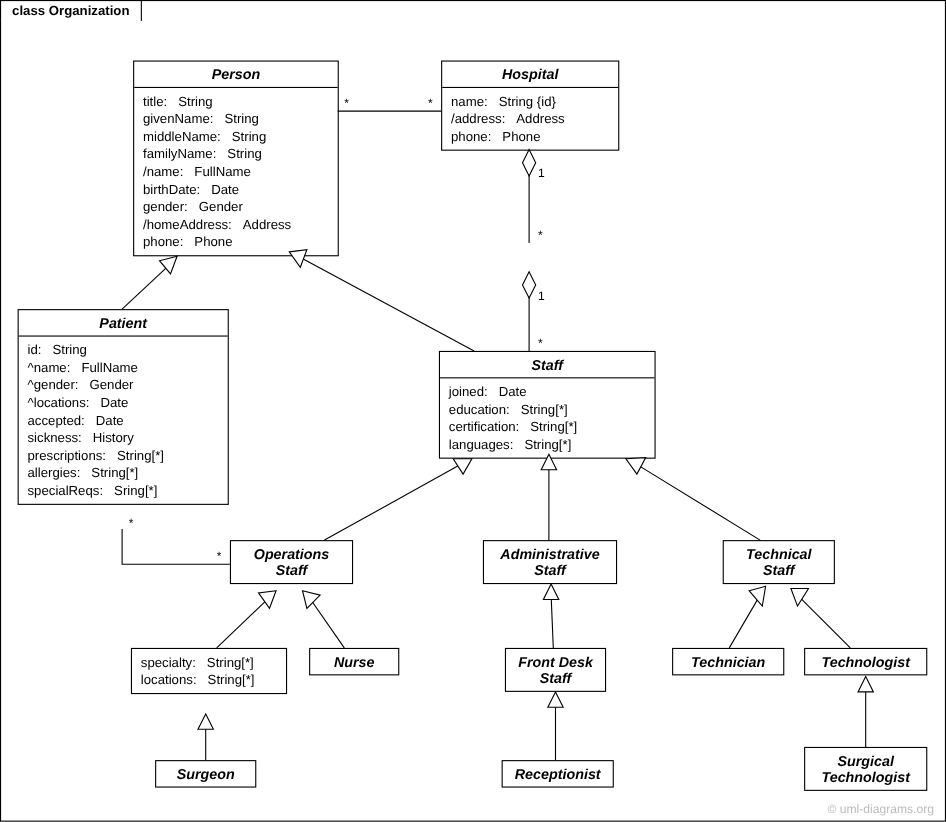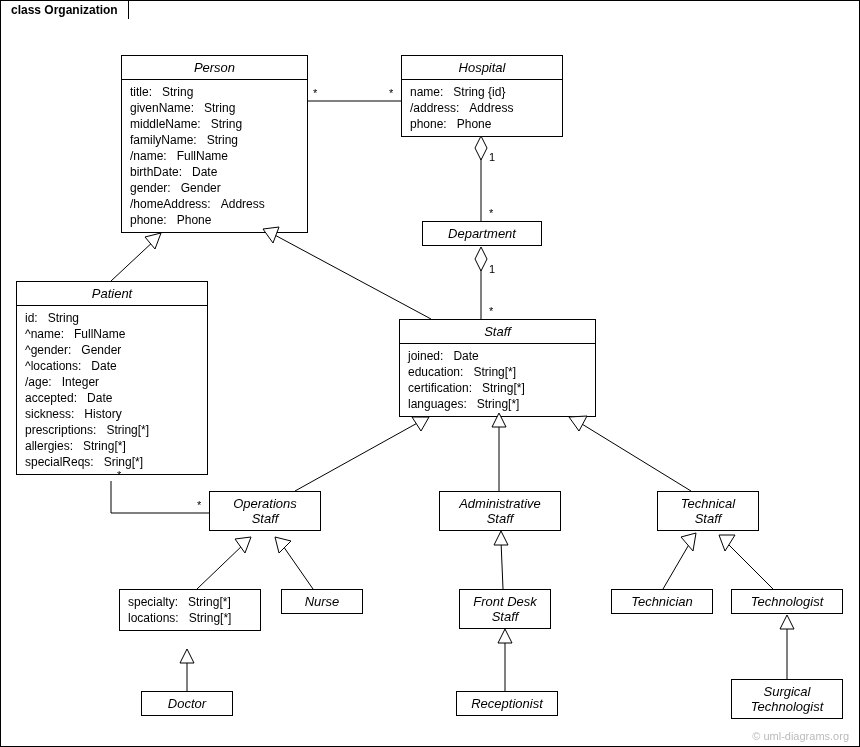--- a/index.html
+++ b/index.html
@@ -1,19 +1,19 @@
 <!DOCTYPE html>
 <html><head>
 <meta charset="utf-8">
 <style>
 body{margin:0;font-family:Arial,Helvetica,sans-serif;font-size:12px;color:#000;background:#fff}
 .frame{position:relative;width:858px;height:745px;border:1px solid #000;margin:0}
 .tab{position:absolute;left:-1px;top:-1px;border:1px solid #000;border-bottom:none;background:#fff;padding:2px 10px;font-weight:bold;font-size:12px}
 .box{position:absolute;background:#fff;border:1px solid #000}
-.box .title{text-align:center;font-style:italic;font-weight:normal;padding:4px 6px;border-bottom:1px solid #000;font-size:13px}
+.box .title{text-align:center;font-style:italic;font-weight:bold;padding:4px 6px;border-bottom:1px solid #000;font-size:13px}
 .box .title.no-border{border-bottom:none}
 .box .body{padding:4px 8px}
 .row{display:flex;line-height:16px}
 .row .k{padding-right:10px}
 .watermark{position:absolute;right:10px;bottom:4px;color:#bbb;font-size:11px}
 svg.conn{position:absolute;left:0;top:0;width:858px;height:745px;pointer-events:none}
 svg.conn line,svg.conn polyline,svg.conn polygon{stroke:#000;stroke-width:1;fill:none}
 svg.conn polygon.hollow{fill:#fff}
 svg.conn text{font-size:11px;fill:#000}
 </style>
@@ -76,23 +76,20 @@
           <span class="k">/address:</span>
           <span class="t">Address</span>
         </div>
         <div class="row">
           <span class="k">phone:</span>
           <span class="t">Phone</span>
         </div>
       </div>
   </div>
 
-  <div class="box" style="left:421px;top:220px;width:118px">
-    <div class="title no-border">Department</div>
-  </div>
 
   <div class="box" style="left:15px;top:280px;width:190px">
     <div class="title">Patient</div>
     <div class="body" id="patient-body">
         <div class="row">
           <span class="k">id:</span>
           <span class="t">String</span>
         </div>
         <div class="row">
           <span class="k">^name:</span>
@@ -100,24 +97,20 @@
         </div>
         <div class="row">
           <span class="k">^gender:</span>
           <span class="t">Gender</span>
         </div>
         <div class="row">
           <span class="k">^locations:</span>
           <span class="t">Date</span>
         </div>
         <div class="row">
-          <span class="k">/age:</span>
-          <span class="t">Integer</span>
-        </div>
-        <div class="row">
           <span class="k">accepted:</span>
           <span class="t">Date</span>
         </div>
         <div class="row">
           <span class="k">sickness:</span>
           <span class="t">History</span>
         </div>
         <div class="row">
           <span class="k">prescriptions:</span>
           <span class="t">String[*]</span>
@@ -202,21 +195,21 @@
 
   <div class="box" style="left:610px;top:588px;width:100px">
     <div class="title no-border">Technician</div>
   </div>
 
   <div class="box" style="left:730px;top:588px;width:110px">
     <div class="title no-border">Technologist</div>
   </div>
 
   <div class="box" style="left:140px;top:690px;width:90px">
-    <div class="title no-border">Doctor</div>
+    <div class="title no-border">Surgeon</div>
   </div>
 
   <div class="box" style="left:455px;top:690px;width:100px">
     <div class="title no-border">Receptionist</div>
   </div>
 
   <div class="box" style="left:730px;top:678px;width:110px">
     <div class="title no-border">
       <span>Surgical</span><br>
       <span>Technologist</span>

